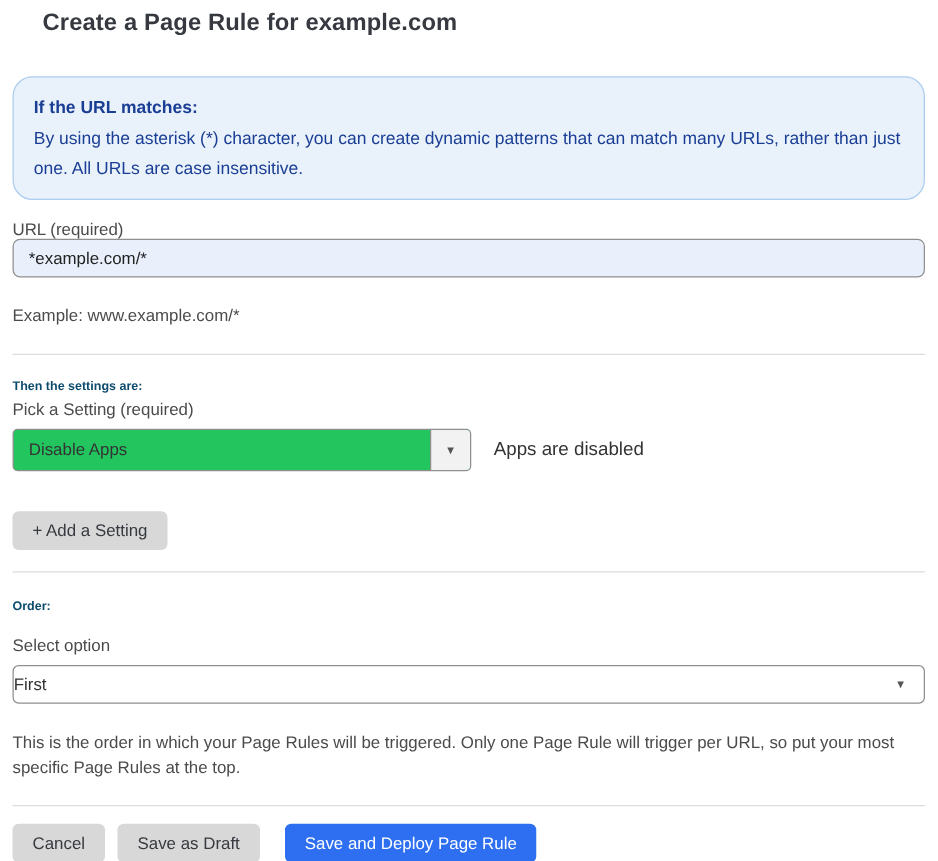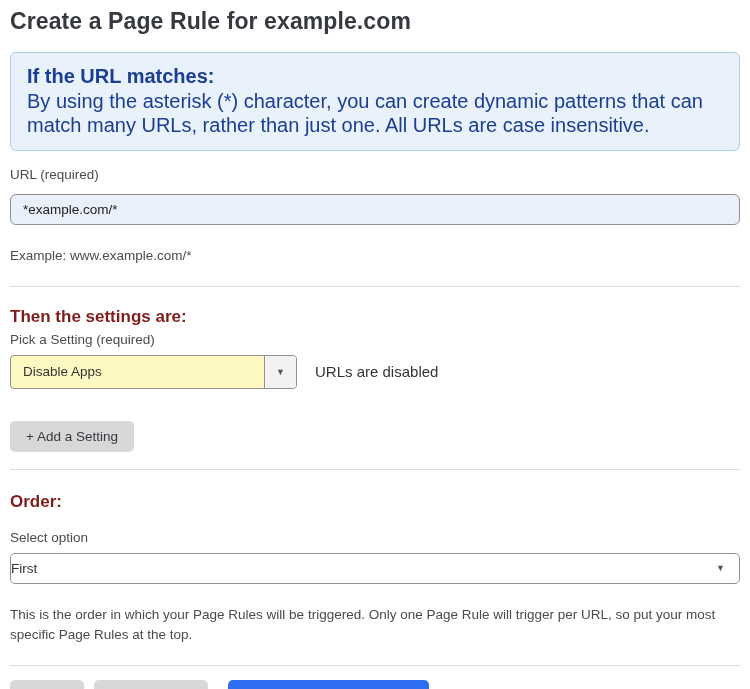--- a/index.html
+++ b/index.html
@@ -6,34 +6,35 @@
   html, body { background: #ffffff; }
   body {
     width: 750px;
     height: 689px;
     font-family: "Liberation Sans", sans-serif;
     color: #36393f;
     padding: 8px 10px 12px 10px;
     overflow: hidden;
   }
   .page-title {
-    font-size: 23px;
+    font-size: 19px;
     font-weight: bold;
     color: #36393f;
     letter-spacing: .1px;
+    margin-left: 24px;
   }
   
   .info-box {
-    margin-top: 17px;
+    margin-top: 31px;
     background: #e9f1fb;
     border: 1px solid #abcdef;
-    border-radius: 6px;
+    border-radius: 16px;
     padding: 11px 16px 12px 16px;
     color: #1a3e94;
-    font-size: 20px;
+    font-size: 14px;
     line-height: 24.5px;
   }
   .info-box .info-heading { font-weight: bold; }
   .info-box a.learn-more {
     color: #2c62d9;
     text-decoration: underline;
     cursor: pointer;
   }
   
   .field-label {
@@ -45,52 +46,52 @@
     font-size: 13.5px;
     color: #4b4b4b;
     margin-top: 21px;
     line-height: 20px;
   }
   
   .url-input {
     display: block;
     width: 730px;
     height: 31px;
-    margin-top: 12px;
+    margin-top: 0;
     background: #e9f0fb;
     border: 1px solid #8f8f8f;
     border-radius: 6px;
     padding: 0 12px;
     font-family: "Liberation Sans", sans-serif;
     font-size: 13.5px;
     color: #222222;
     outline: none;
   }
   hr.divider {
     border: none;
     border-top: 1px solid #dcdcdc;
     margin-top: 20px;
   }
   .section-heading {
-    font-size: 17px;
+    font-size: 10px;
     font-weight: bold;
-    color: #7f1d1d;
+    color: #0c4a6e;
     margin-top: 20px;
   }
   .section-heading.order { margin-top: 22px; }
   
   .setting-row {
     display: flex;
     align-items: center;
     margin-top: 8px;
   }
   .setting-dropdown {
-    width: 287px;
+    width: 367px;
     height: 34px;
-    background: #fef9c3;
+    background: #22c55e;
     border: 1px solid #8f8f8f;
     border-radius: 4px;
     display: flex;
     align-items: stretch;
     cursor: pointer;
     overflow: hidden;
   }
   .setting-dropdown .dd-value {
     flex: 1;
     display: flex;
@@ -187,21 +188,21 @@
 
 <div class="field-label" style="margin-top:5px;">Pick a Setting (required)</div>
 
 <div class="setting-row">
   <div class="setting-dropdown">
     <div class="dd-value">Disable Apps</div>
     <div class="dd-caret-btn">
       <span>▼</span>
     </div>
   </div>
-  <div class="setting-status">URLs are disabled</div>
+  <div class="setting-status">Apps are disabled</div>
 </div>
 
 <button class="btn btn-gray add-setting-btn">+ Add a Setting</button>
 
 <hr class="divider" style="margin-top:17px;">
 
 <h2 class="section-heading order">Order:</h2>
 
 <div class="field-label" style="margin-top:18px;">Select option</div>
 

